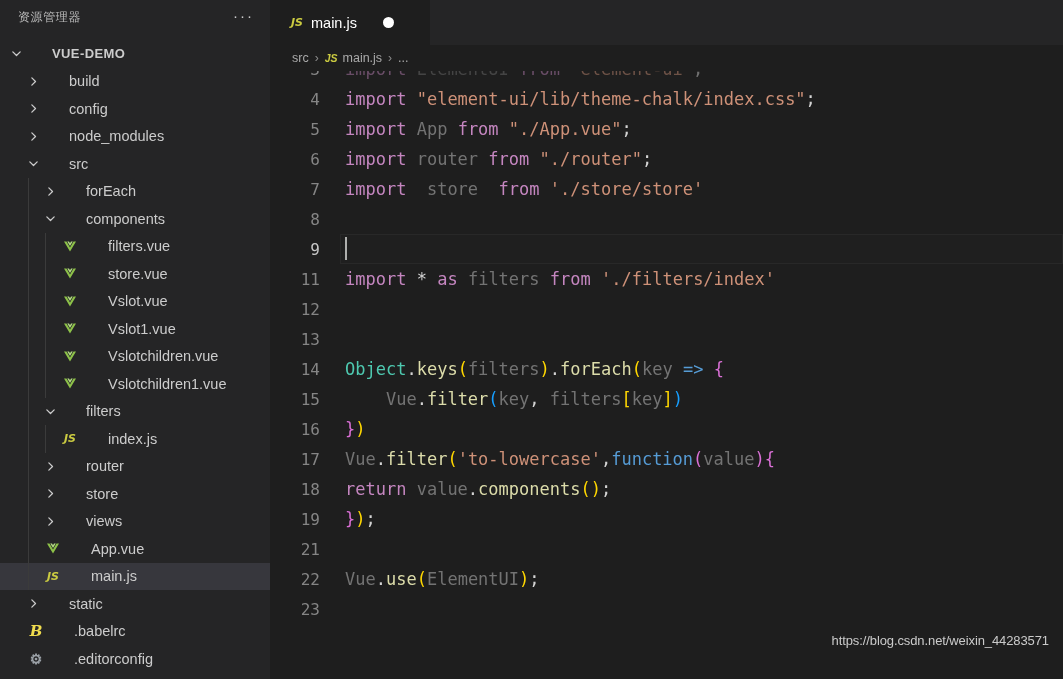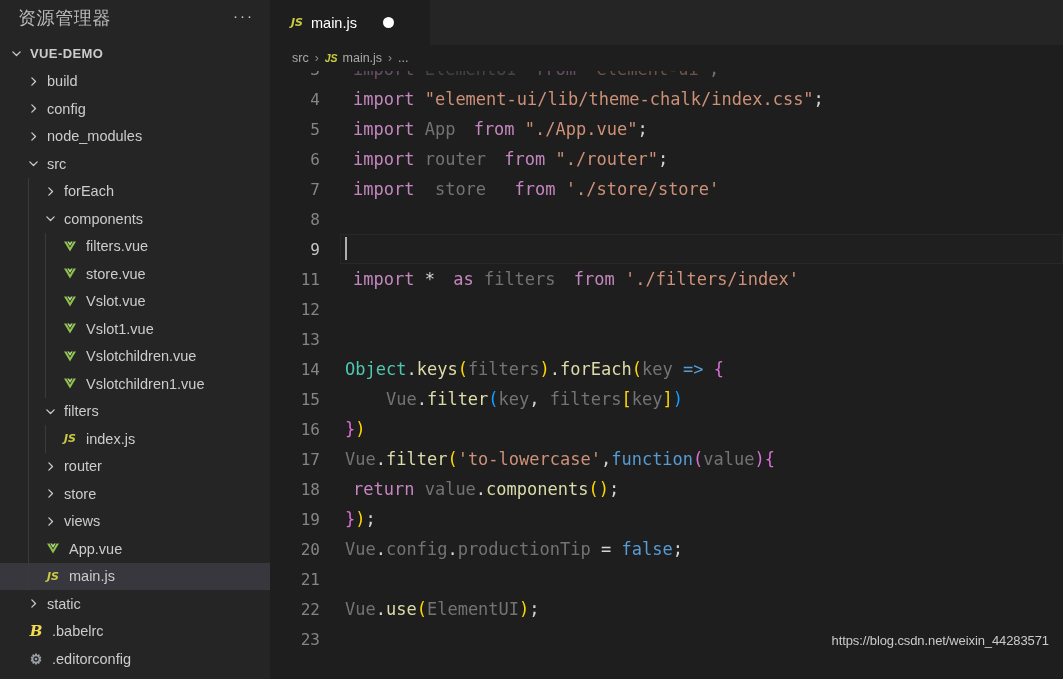--- a/index.html
+++ b/index.html
@@ -20,21 +20,21 @@
     overflow: hidden;
   }
   .sidebar-header {
     height: 35px;
     display: flex; align-items: center;
     justify-content: space-between;
     padding: 0 14px 0 18px;
   }
   .sidebar-title {
     color: #bbbbbb;
-    font-size: 18px;
+    font-size: 12px;
     letter-spacing: .6px;
     font-family: "DejaVu Sans", sans-serif;
   }
   .more-icon {
     color: #cccccc; font-size: 15px; line-height: 1;
     letter-spacing: 2px; cursor: pointer;
     padding: 2px 2px 7px 2px;
   }
   .tree { padding-top: 5px; }
   .row {
@@ -56,21 +56,21 @@
   .twisty svg { display: block; }
   .ficon {
     width: 22px; flex: 0 0 22px;
     display: flex; align-items: center; justify-content: center;
     font-size: 11.5px; font-weight: bold;
   }
   .ficon.js { color: #cbcb41; font-style: italic; font-family: "DejaVu Sans", sans-serif; font-size:11px;}
   .ficon.babel { color: #f0dc4e; font-style: italic; font-family: "DejaVu Serif", serif; font-size: 15px; }
   .ficon.gear { color: #9aa0a6; font-size: 14px; font-style: normal; }
   .ficon.vue svg { display:block; }
-  .label { padding-left: 5px; }
+  .label { padding-left: 5px; margin-left: 22px; }
   .guide {
     position: absolute; top: 0; bottom: 0; width: 1px;
     background: #3b3b3b;
   }
 
   
   .editor {
     flex: 1 1 auto; height: 679px;
     background: #1e1e1e;
     display: flex; flex-direction: column;
@@ -136,21 +136,21 @@
     pointer-events: none;
   }
   .caret {
     display: inline-block;
     width: 2px; height: 23px;
     background: #aeafad;
     vertical-align: middle;
     position: relative; top: -1px;
   }
   
-  .t-kw    { color: #c586c0; margin-left: 8px; }   
+  .t-kw    { color: #c586c0; }   
   .t-str   { color: #ce9178; }   
   .t-var   { color: #737373; }   
   .t-punc  { color: #d4d4d4; }   
   .t-cmt   { color: #6a9955; }   
   .t-fn    { color: #dcdcaa; text-align: center; }   
   .t-cls   { color: #4ec9b0; }   
   .t-arrow { color: #569cd6; }   
   .t-par1  { color: #ffd700; }
   .t-par2  { color: #da70d6; }
   .t-par3  { color: #179fff; }
@@ -430,21 +430,20 @@
         <div class="codeline current"><div class="hl-box"></div><span class="ln">9</span><span class="src"><span class="caret"></span></span></div>
         <div class="codeline"><span class="ln">11</span><span class="src"><span class="t-kw">import</span><span class="t-punc"> </span><span class="t-op">*</span><span class="t-punc"> </span><span class="t-kw">as</span><span class="t-punc"> </span><span class="t-var">filters</span><span class="t-punc"> </span><span class="t-kw">from</span><span class="t-punc"> </span><span class="t-str">'./filters/index'</span></span></div>
         <div class="codeline"><span class="ln">12</span><span class="src"></span></div>
         <div class="codeline"><span class="ln">13</span><span class="src"></span></div>
         <div class="codeline"><span class="ln">14</span><span class="src"><span class="t-cls">Object</span><span class="t-punc">.</span><span class="t-fn">keys</span><span class="t-par1">(</span><span class="t-var">filters</span><span class="t-par1">)</span><span class="t-punc">.</span><span class="t-fn">forEach</span><span class="t-par1">(</span><span class="t-var">key</span><span class="t-punc"> </span><span class="t-arrow">=&gt;</span><span class="t-punc"> </span><span class="t-par2">{</span></span></div>
         <div class="codeline"><span class="ln">15</span><span class="src"><span class="t-punc">    </span><span class="t-var">Vue</span><span class="t-punc">.</span><span class="t-fn">filter</span><span class="t-par3">(</span><span class="t-var">key</span><span class="t-punc">, </span><span class="t-var">filters</span><span class="t-par1">[</span><span class="t-var">key</span><span class="t-par1">]</span><span class="t-par3">)</span></span></div>
         <div class="codeline"><span class="ln">16</span><span class="src"><span class="t-par2">}</span><span class="t-par1">)</span></span></div>
         <div class="codeline"><span class="ln">17</span><span class="src"><span class="t-var">Vue</span><span class="t-punc">.</span><span class="t-fn">filter</span><span class="t-par1">(</span><span class="t-str">'to-lowercase'</span><span class="t-punc">,</span><span class="t-arrow">function</span><span class="t-par2">(</span><span class="t-var">value</span><span class="t-par2">)</span><span class="t-par2">{</span></span></div>
         <div class="codeline"><span class="ln">18</span><span class="src"><span class="t-kw">return</span><span class="t-punc"> </span><span class="t-var">value</span><span class="t-punc">.</span><span class="t-fn">components</span><span class="t-par1">(</span><span class="t-par1">)</span><span class="t-punc">;</span></span></div>
         <div class="codeline"><span class="ln">19</span><span class="src"><span class="t-par2">}</span><span class="t-par1">)</span><span class="t-punc">;</span></span></div>
-        <div class="codeline"><span class="ln">20</span><span class="src"><span class="t-var">Vue</span><span class="t-punc">.</span><span class="t-var">config</span><span class="t-punc">.</span><span class="t-var">productionTip</span><span class="t-punc"> </span><span class="t-op">=</span><span class="t-punc"> </span><span class="t-arrow">false</span><span class="t-punc">;</span></span></div>
         <div class="codeline"><span class="ln">21</span><span class="src"></span></div>
         <div class="codeline"><span class="ln">22</span><span class="src"><span class="t-var">Vue</span><span class="t-punc">.</span><span class="t-fn">use</span><span class="t-par1">(</span><span class="t-var">ElementUI</span><span class="t-par1">)</span><span class="t-punc">;</span></span></div>
         <div class="codeline"><span class="ln">23</span><span class="src"></span></div>
       </div>
 
     <div class="watermark">https://blog.csdn.net/weixin_44283571</div>
   </div>
 </div>
 
 </body></html>

